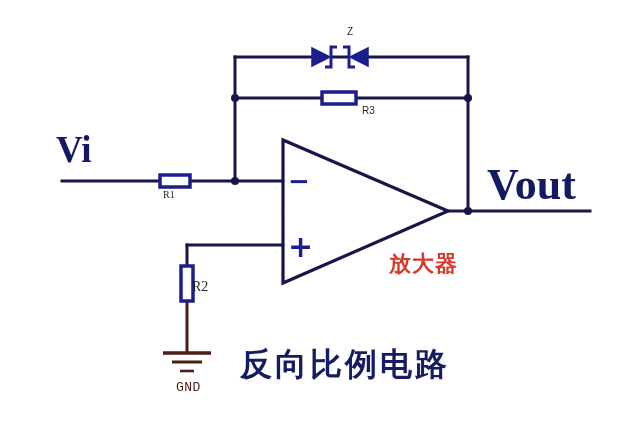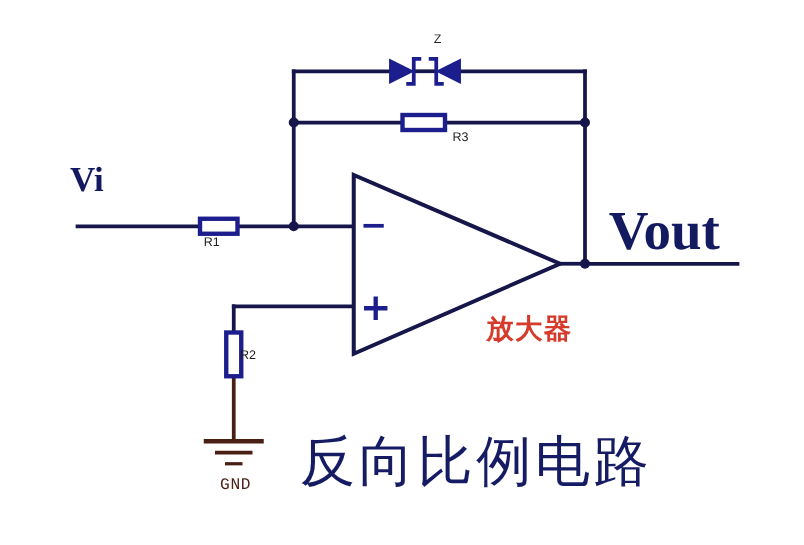--- a/index.html
+++ b/index.html
@@ -27,21 +27,21 @@
   .lbl {
     position: absolute;
     white-space: nowrap;
     line-height: 1;
   }
   .lbl-vi {
     left: 56px;
     top: 131px;
     font-family: "Liberation Serif", serif;
     font-weight: bold;
-    font-size: 28px;
+    font-size: 37px;
     color: #131a60;
     letter-spacing: 0px;
   }
   .lbl-vout {
     left: 487px;
     top: 163px;
     font-family: "Liberation Serif", serif;
     font-weight: bold;
     font-size: 44px;
     color: #131a60;
@@ -52,37 +52,37 @@
     font-family: "DejaVu Sans", sans-serif;
     font-weight: bold;
     font-size: 22px;
     color: #d63a2a;
     letter-spacing: 1px;
   }
   .lbl-title {
     left: 240px;
     top: 348px;
     font-family: "DejaVu Sans", sans-serif;
-    font-weight: normal;
-    font-size: 44px;
+    font-weight: bold;
+    font-size: 32px;
     color: #161c64;
     letter-spacing: 3px;
   }
   .lbl-r1 {
     left: 163px;
     top: 190px;
-    font-family: Liberation Sans, sans-serif;
+    font-family: Liberation Serif, serif;
     font-size: 10px;
     color: #231f20;
   }
   .lbl-r2 {
     left: 192px;
     top: 280px;
-    font-family: Liberation Sans, sans-serif;
-    font-size: 10px;
+    font-family: Liberation Serif, serif;
+    font-size: 14px;
     color: #231f20;
   }
   .lbl-r3 {
     left: 330px;
     top: 106px;
     font-family: "Liberation Sans", sans-serif;
     font-size: 10px;
     color: #231f20;
     padding-left: 32px;
   }

